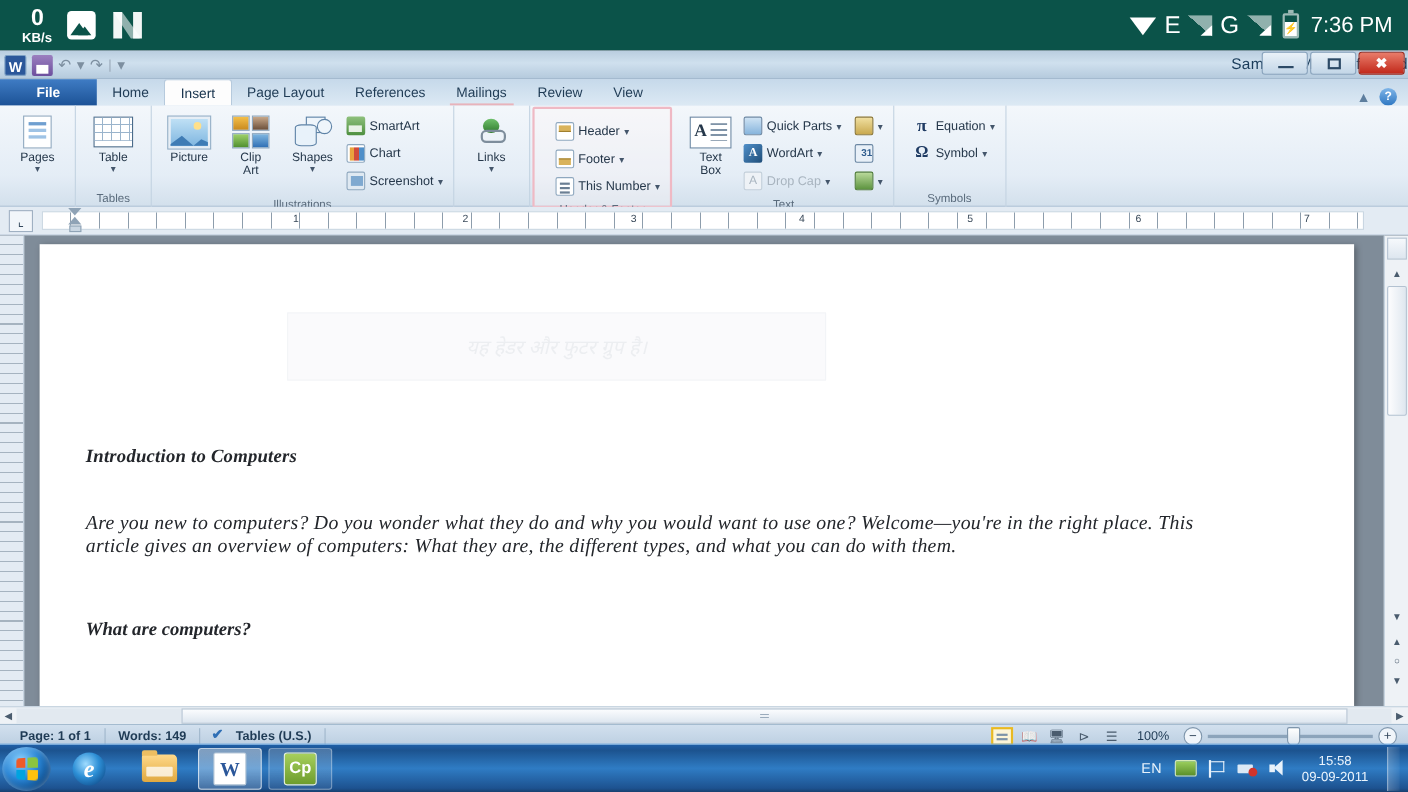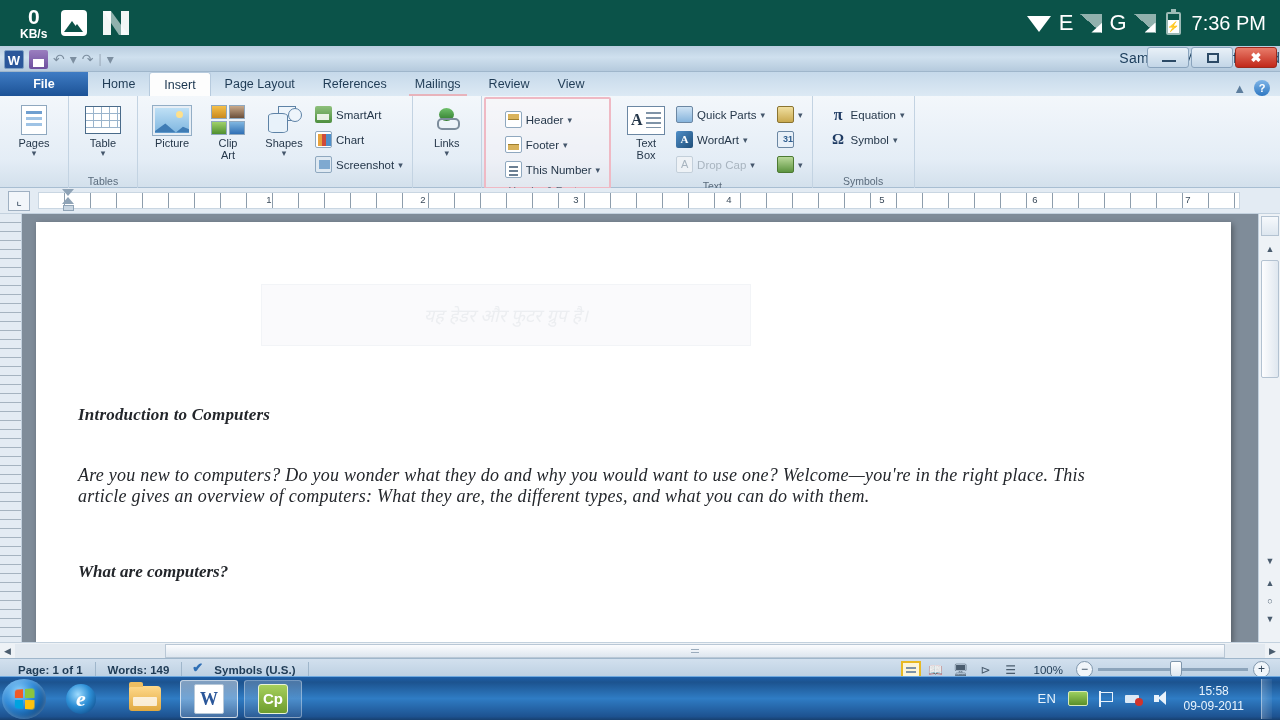--- a/index.html
+++ b/index.html
@@ -602,20 +602,21 @@
               <span class="ic16 ic-chart"></span>
               <span>Chart</span>
             </div>
             <div class="small-btn">
               <span class="ic16 ic-shot"></span>
               <span>Screenshot</span>
               <span class="caret">▾</span>
             </div>
           </div>
         </div>
+        <div class="glabel">Illustrations</div>
       </div>
 
       <div class="rgroup bordered">
         <div class="body">
           <div class="big-btn">
             <span class="ic">
                 <span class="ic-links"></span>
               </span>
             <span class="lab">Links</span>
             <span class="dd">▾</span>
@@ -761,21 +762,21 @@
       <div class="hscroll-track">
         <div class="hscroll-thumb"></div>
       </div>
       <span class="ra">▶</span>
     </div>
 
     <div class="word-status">
       <span class="ws-item">Page: 1 of 1</span>
       <span class="ws-item">Words: 149</span>
       <span class="ws-item nb" style="padding:0 10px;"><span class="proof-ic"></span></span>
-      <span class="ws-item">Symbols (U.S.)</span>
+      <span class="ws-item">Tables (U.S.)</span>
       <div class="ws-right">
         <span class="view-btn sel">
             <i class="l"></i>
           </span>
         <span class="view-ic-flat">📖</span>
         <span class="view-ic-flat">🖥</span>
         <span class="view-ic-flat">⊳</span>
         <span class="view-ic-flat">☰</span>
         <span class="zoom-val">100%</span>
         <span class="zoom-btn">−</span>

